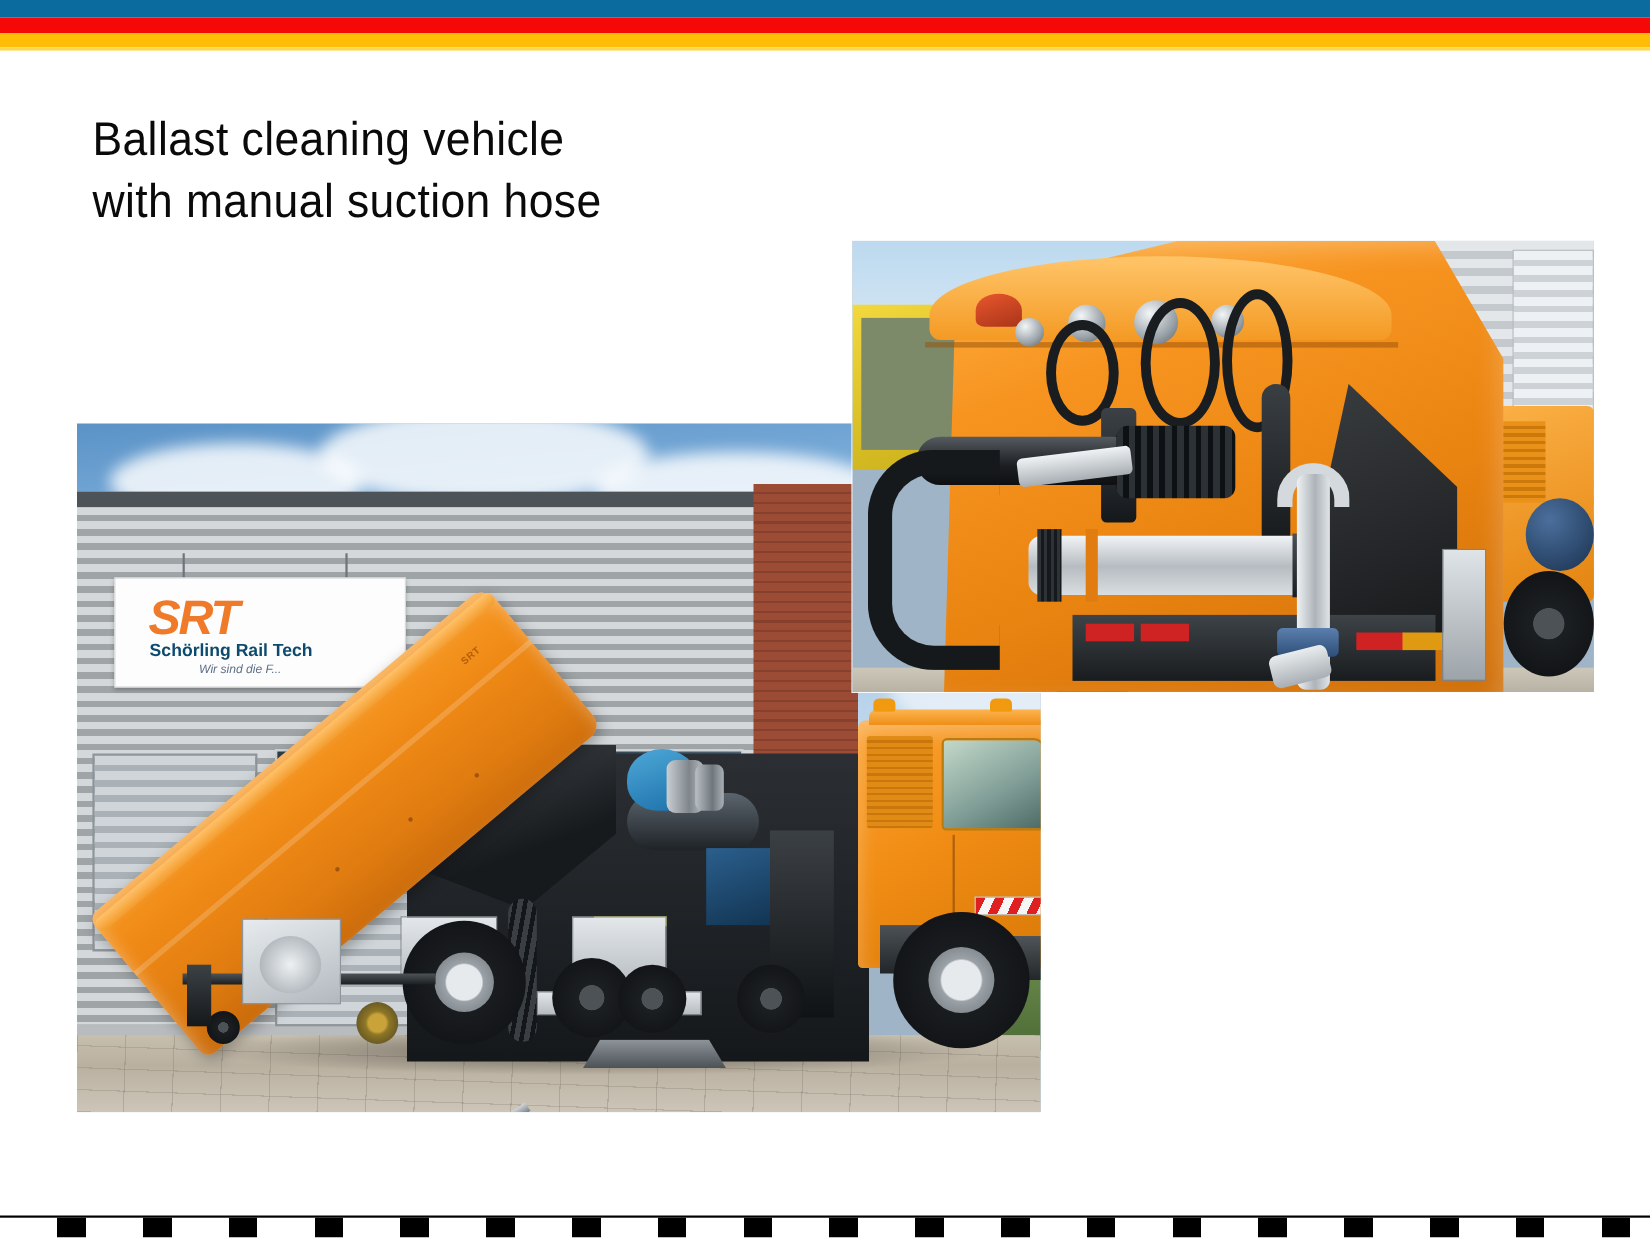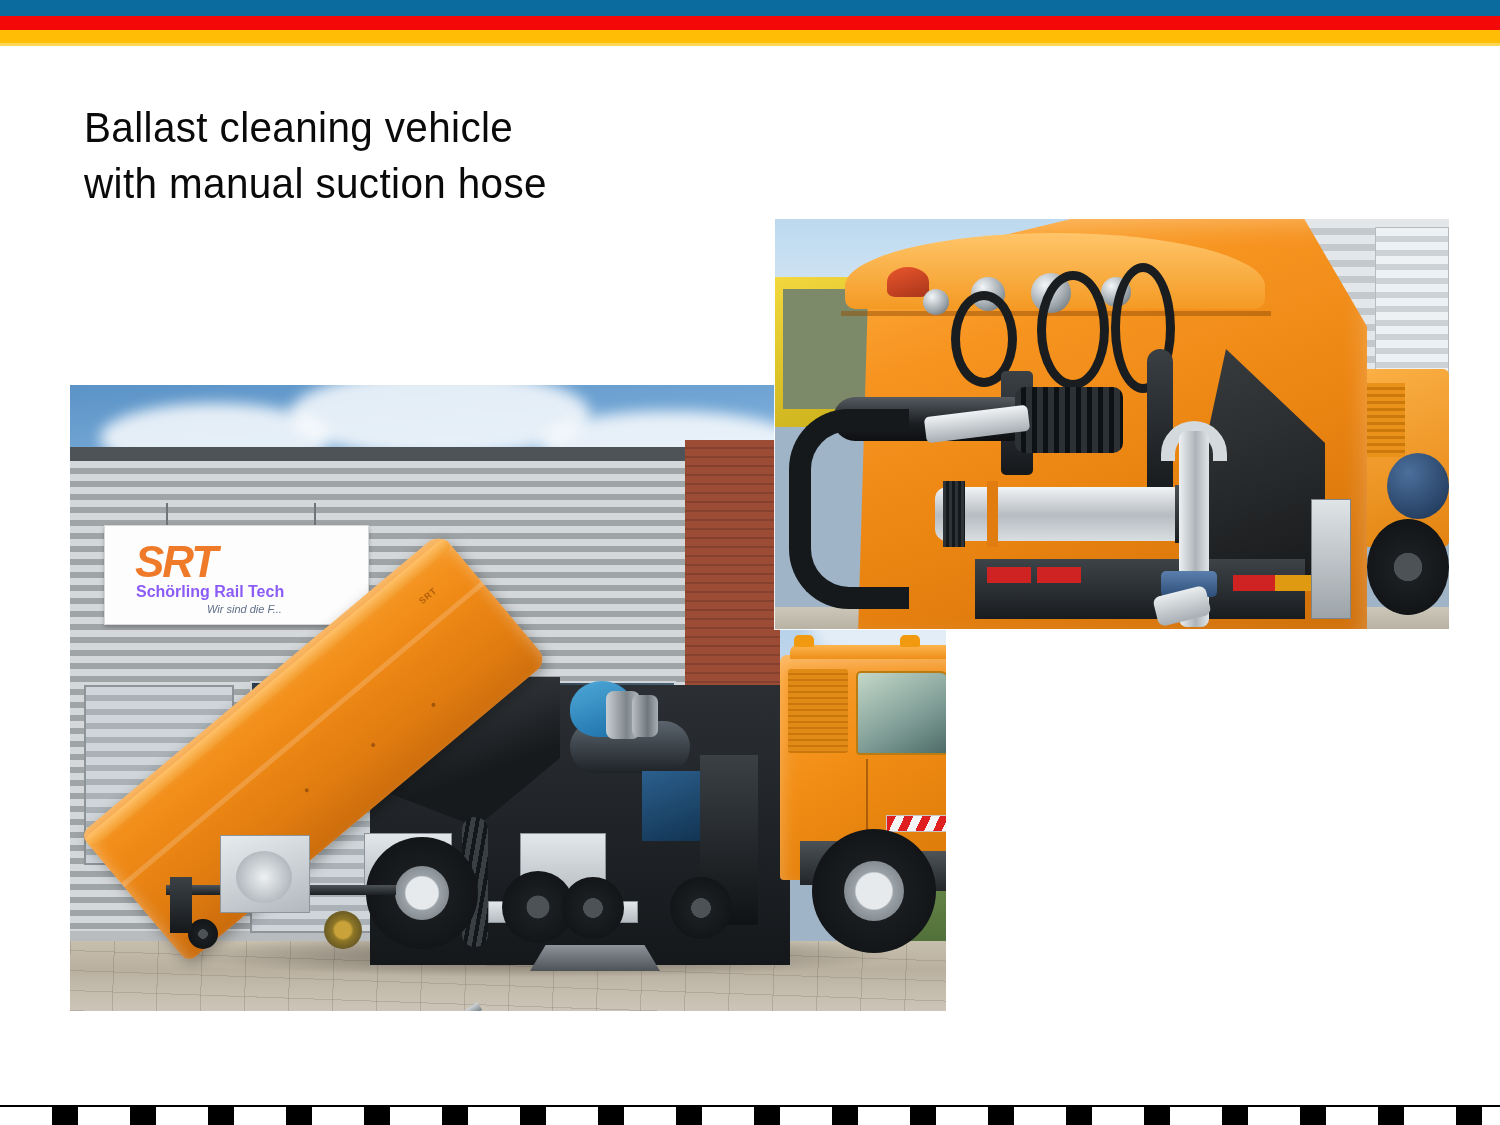--- a/index.html
+++ b/index.html
@@ -57,23 +57,23 @@
       border:2px solid #8e959a; }
   .m-glass { position:absolute; background:linear-gradient(150deg,#2c3d4a,#51697c 55%,#8aa3b4);
       border:2px solid #cfd5d9; }
   
   #m-sign { left:34px; top:140px; width:265px; height:100px;
     background:#fdfdfd; border:1px solid #d8d8d8; box-shadow:0 2px 4px rgba(0,0,0,.25); }
   #m-sign .srt-word { position:absolute; left:30px; top:11px;
     font-size:44px; font-weight:bold; font-style:italic; color:#ef7b2a;
     font-family:"Liberation Sans",sans-serif; letter-spacing:-2px; }
   #m-sign .srt-sub { position:absolute; left:31px; top:57px;
-    font-size:16px; font-weight:bold; color:#8b5cf6; }
+    font-size:16px; font-weight:bold; color:#0c4a6e; }
   #m-sign .srt-slogan { position:absolute; left:76px; top:77px;
-    font-size:11px; font-style:italic; color:#5d6e86;margin-left:26px; }
+    font-size:11px; font-style:italic; color:#5d6e86; }
   .sign-wire { position:absolute; width:2px; background:#6e7478; }
 
   
   #m-hood {
     left:40px; top:-10px; width:470px; height:168px;
     background:linear-gradient(182deg,#f79a26 0%,#f08a16 32%,#e07c10 70%,#c96a0b 100%);
     border-radius:10px 16px 14px 10px;
     transform:rotate(-40deg); transform-origin:left bottom;
     box-shadow:inset 0 9px 16px rgba(255,255,255,.36), 0 5px 14px rgba(0,0,0,.3);
   }

